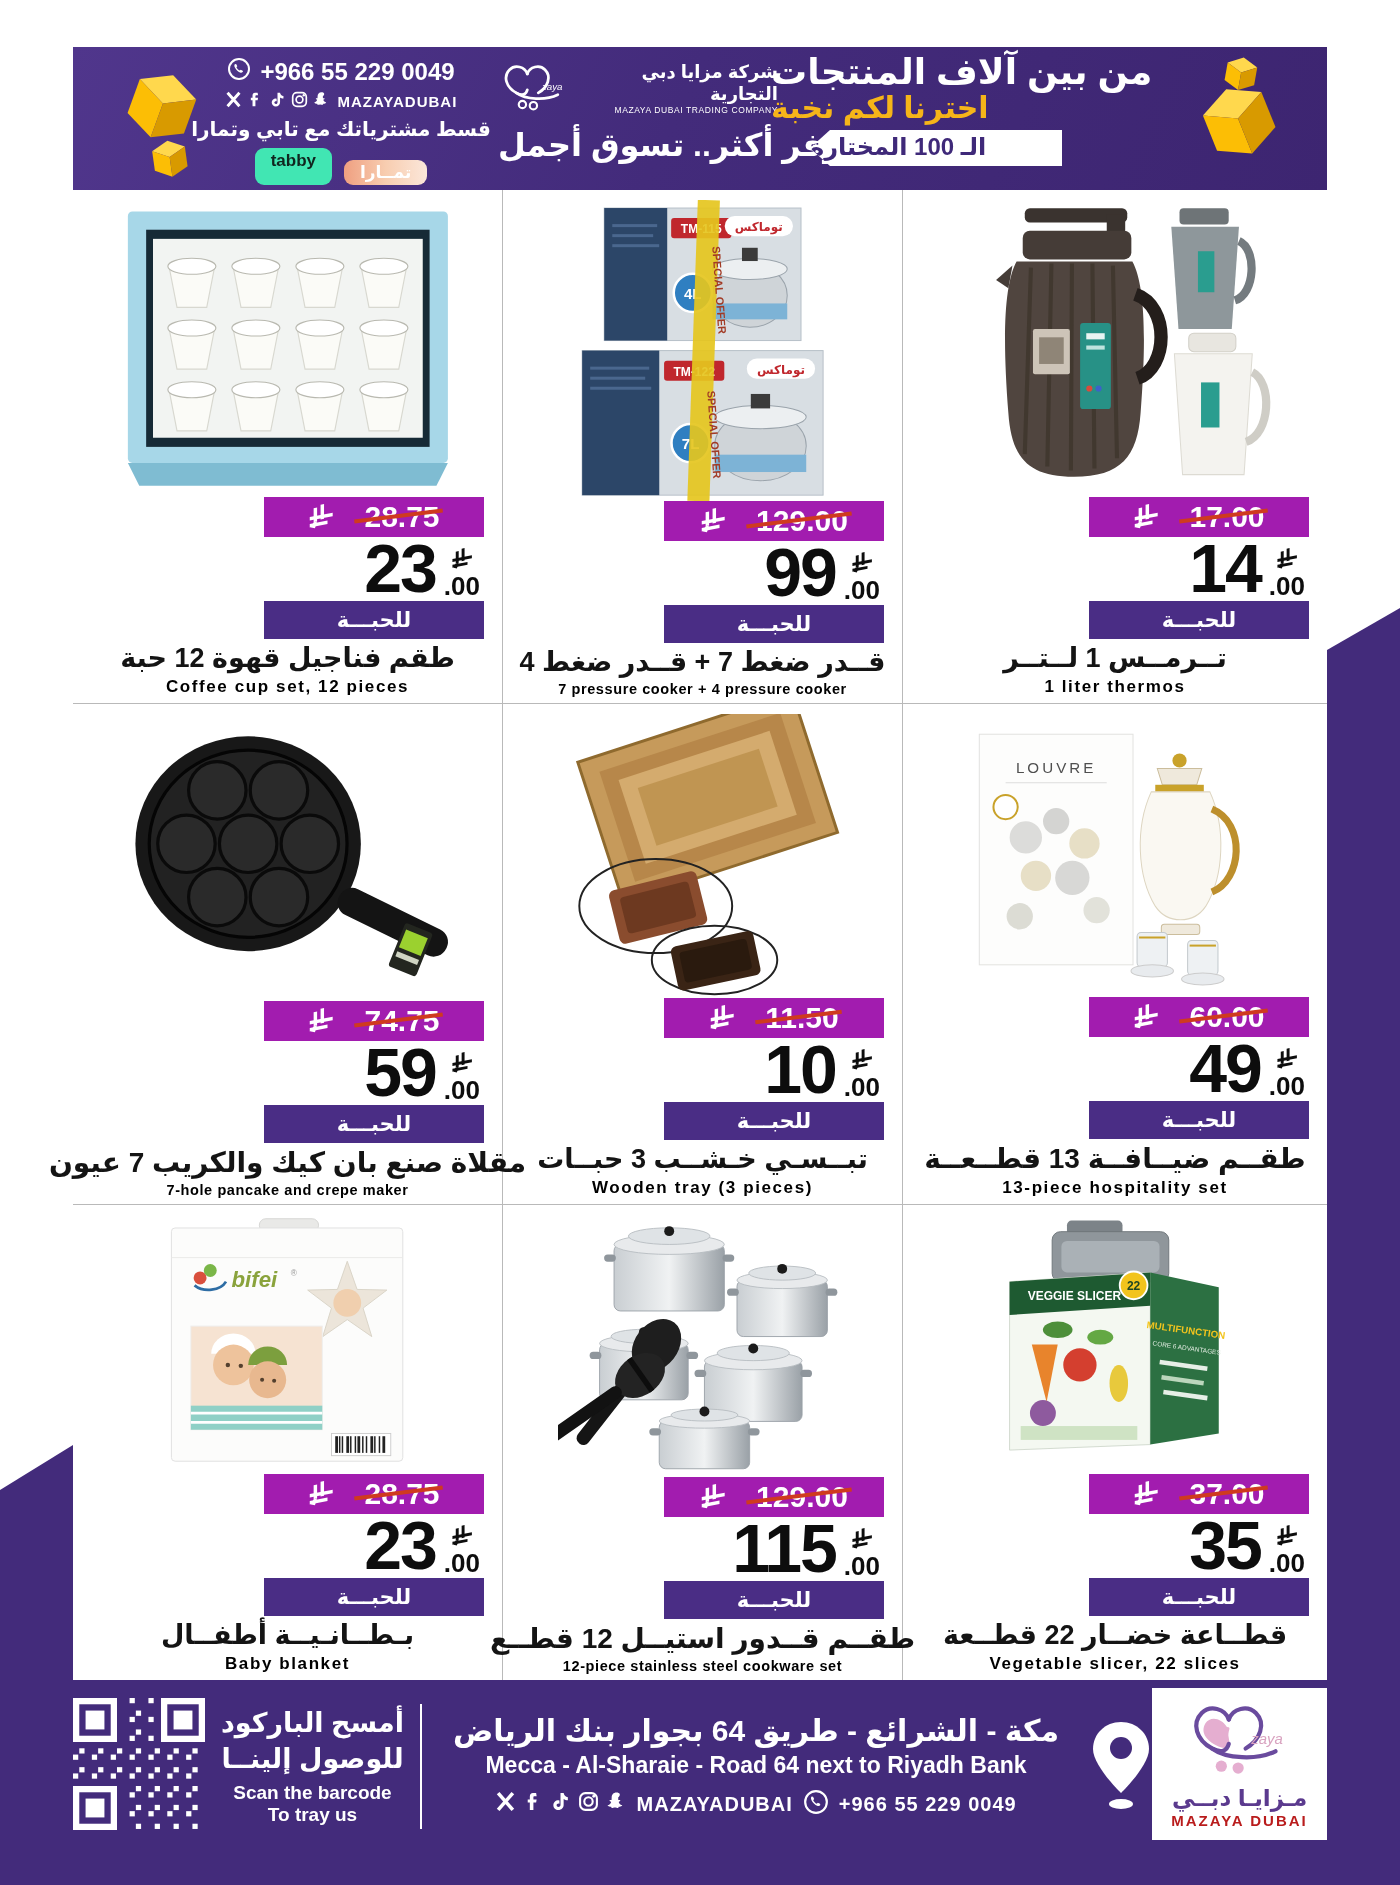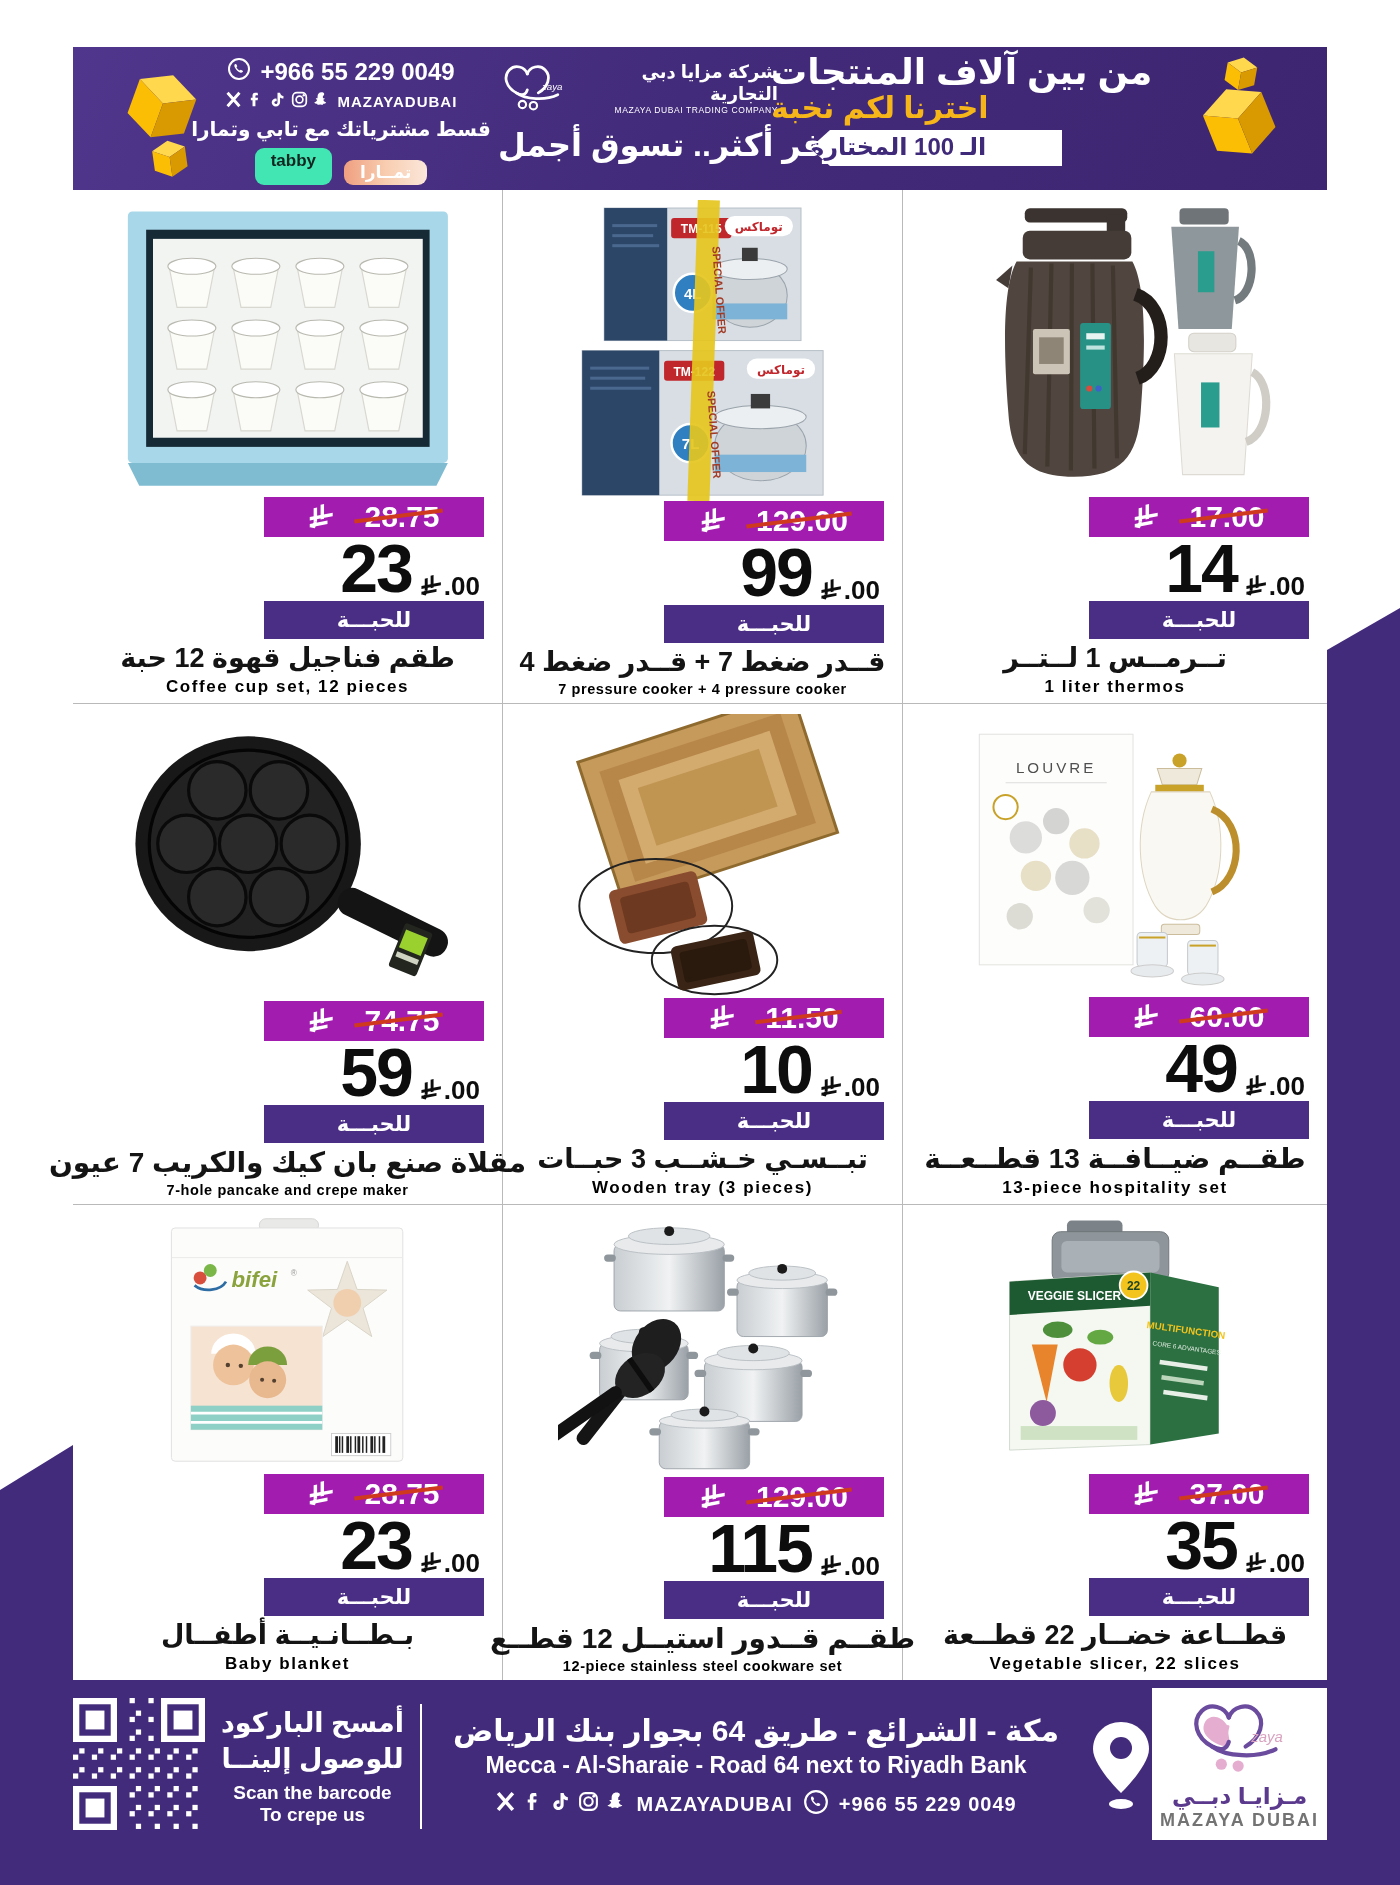--- a/index.html
+++ b/index.html
@@ -53,21 +53,21 @@
   .art svg { height:100%; max-width:100%; }
 
   .price { flex:0 0 auto; align-self:flex-end; width:220px; margin-right:8px; }
   .price-old { background:#a21caf; height:40px; display:flex; align-items:center; justify-content:center; gap:30px; }
   .price-old .riy { width:26px; height:28px; }
   .old-num { position:relative; color:#fff; font-size:30px; font-weight:bold; }
   .old-num::after { content:""; position:absolute; left:-10px; right:-4px; top:42%;
     border-top:4px solid #cf3a1f; transform:rotate(-7deg); }
   .price-new { display:flex; align-items:flex-end; justify-content:flex-end; gap:8px; padding:2px 4px 2px 0; }
   .new-int { font-size:68px; font-weight:900; color:#0d0d0d; line-height:.88; letter-spacing:-2px; }
-  .new-side { display:flex; flex-direction:row; align-items:center; gap:2px; }
+  .new-side { display:flex; flex-direction:column; align-items:center; gap:2px; }
   .new-side .riy { width:22px; height:24px; }
   .new-dec { font-size:26px; font-weight:bold; color:#0d0d0d; line-height:1; }
   .price-unit { background:#4a2d85; color:#fff; height:38px; line-height:38px; text-align:center;
     font-size:21px; font-weight:bold; }
 
   .title-ar { font-size:27px; font-weight:bold; color:#141414; margin-top:3px; white-space:nowrap; }
   .title-ar.small { font-size:28px;text-align:right; }
   .title-en { font-size:17px; font-weight:bold; letter-spacing:1.6px; color:#000000; margin-top:3px; white-space:nowrap; }
   .title-en.small { font-size:14.5px; letter-spacing:.6px; }
 
@@ -83,21 +83,21 @@
   .addr-ar { font-size:30px; font-weight:bold; white-space:nowrap; }
   .addr-en { font-size:23px; font-weight:bold; margin-top:4px; }
   .social2 { display:flex; justify-content:center; align-items:center; gap:10px; margin-top:10px;
     font-size:20px; font-weight:bold; letter-spacing:1px; }
   .social2 .sic { width:21px; height:21px; }
   .social2 .sic.wa { width:26px; height:26px; }
   .pin { flex:0 0 62px; }
   .logo-box { flex:0 0 175px; background:#fff; height:152px; margin-top:-4px;
     display:flex; flex-direction:column; align-items:center; justify-content:center; }
   .logo-ar { color:#5b3a8e; font-size:23px; font-weight:bold; margin-top:2px; }
-  .logo-en { color:#737373; font-size:18px; font-weight:bold; letter-spacing:2px; }
+  .logo-en { color:#b91c1c; font-size:15px; font-weight:bold; letter-spacing:2px; }
 </style>
 </head>
 <body>
 
 <div class="page">
 
   <div class="right-band"></div>
   <div class="left-wedge"></div>
 
   <header class="header">
@@ -840,21 +840,21 @@
             <rect x="96" y="120" width="5" height="5" fill="#fff"></rect>
             <rect x="114" y="120" width="5" height="5" fill="#fff"></rect>
           </svg></div>
       <div class="scan">
         <div class="scan-ar">
           <div>أمسح الباركود</div>
           <div>للوصول إلينــا</div>
         </div>
         <div class="scan-en">
           <div>Scan the barcode</div>
-          <div>To crepe us</div>
+          <div>To tray us</div>
         </div>
       </div>
       <div class="vdiv"></div>
       <div class="addr">
         <div class="addr-ar">مكة - الشرائع - طريق 64 بجوار بنك الرياض</div>
         <div class="addr-en">Mecca - Al-Sharaie - Road 64 next to Riyadh Bank</div>
         <div class="social2">
           <span class="social-icons">
 <svg class="sic" viewBox="0 0 20 20">
                 <path d="M3 2 L17 18 M17 2 L3 18" stroke="#fff" stroke-width="3.4"></path>

